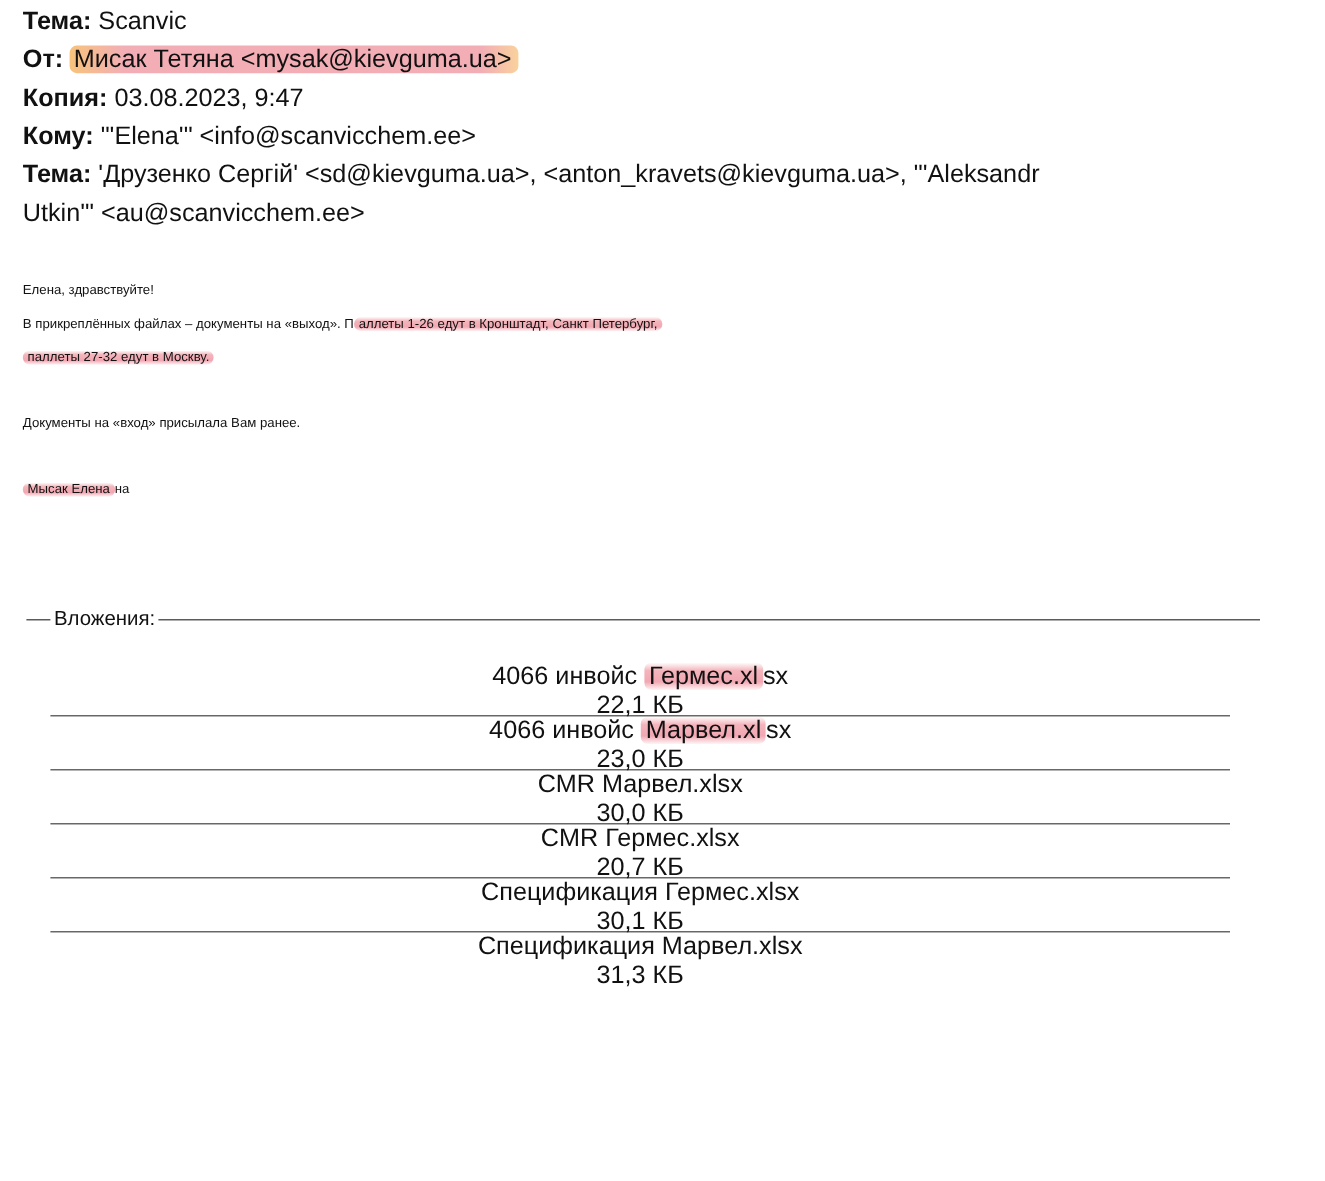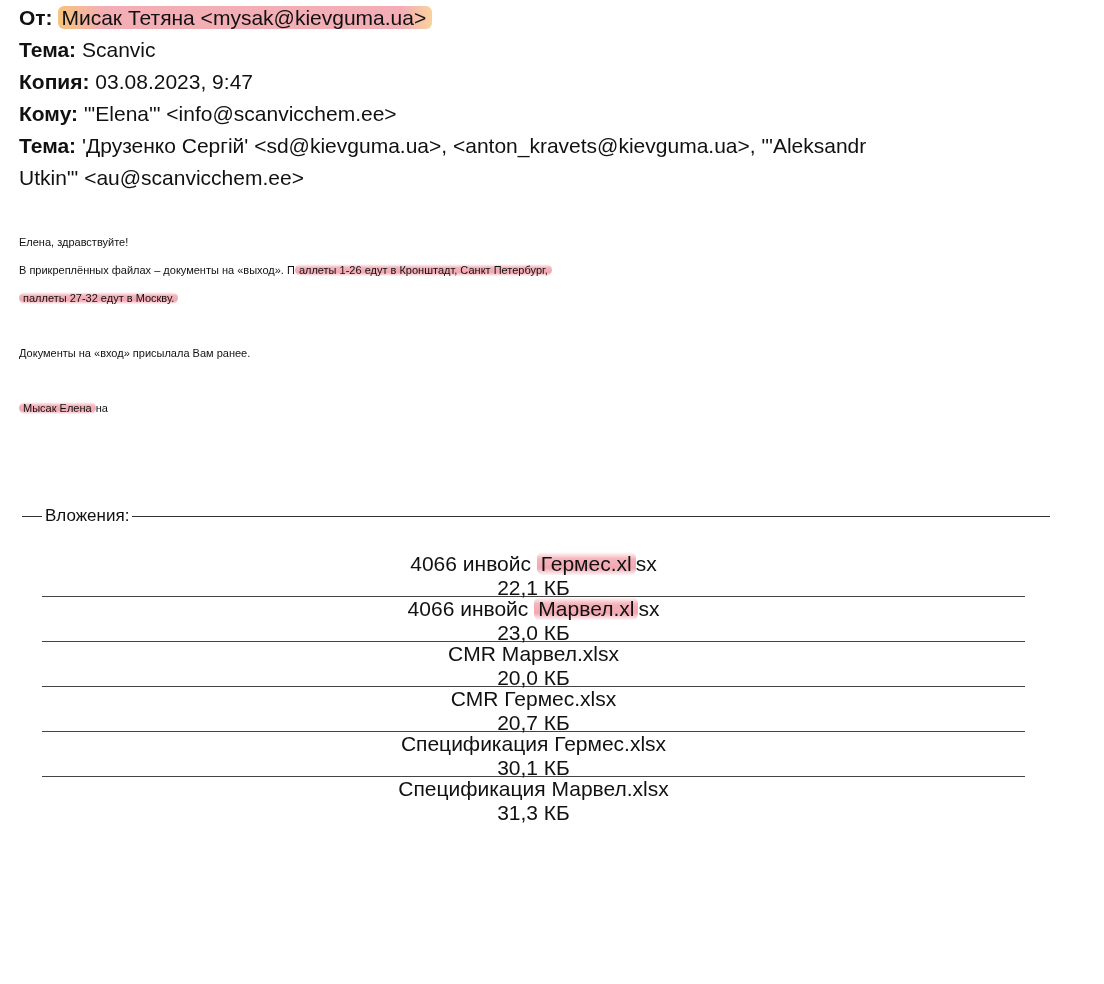--- a/index.html
+++ b/index.html
@@ -29,26 +29,26 @@
   }
   .file-row:last-child { border-bottom: none; }
   .file-name { white-space: nowrap; }
   .file-size { white-space: nowrap; }
 </style>
 </head>
 <body>
 
 <div class="hdr">
   <div class="row">
+    <b>Тема:</b>
+    <span>Scanvic</span>
+  </div>
+  <div class="row">
     <b>От:</b>
     <span class="hl-orange">Мисак Тетяна &lt;mysak@kievguma.ua&gt;</span>
-  </div>
-  <div class="row">
-    <b>Тема:</b>
-    <span>Scanvic</span>
   </div>
   <div class="row">
     <b>Копия:</b>
     <span>03.08.2023, 9:47</span>
   </div>
   <div class="row">
     <b>Кому:</b>
     <span>"'Elena'" &lt;info@scanvicchem.ee&gt;</span>
   </div>
   <div class="row">
@@ -80,21 +80,21 @@
     <div class="file-row">
       <span class="file-name"><span>4066 инвойс </span><span class="hl">Гермес.xl</span><span>sx</span></span>
       <span class="file-size">22,1 КБ</span>
     </div>
     <div class="file-row">
       <span class="file-name"><span>4066 инвойс </span><span class="hl">Марвел.xl</span><span>sx</span></span>
       <span class="file-size">23,0 КБ</span>
     </div>
     <div class="file-row">
       <span class="file-name">CMR Марвел.xlsx</span>
-      <span class="file-size">20,0 КБ</span>
+      <span class="file-size">30,0 КБ</span>
     </div>
     <div class="file-row">
       <span class="file-name">CMR Гермес.xlsx</span>
       <span class="file-size">20,7 КБ</span>
     </div>
     <div class="file-row">
       <span class="file-name">Спецификация Гермес.xlsx</span>
       <span class="file-size">30,1 КБ</span>
     </div>
     <div class="file-row">

